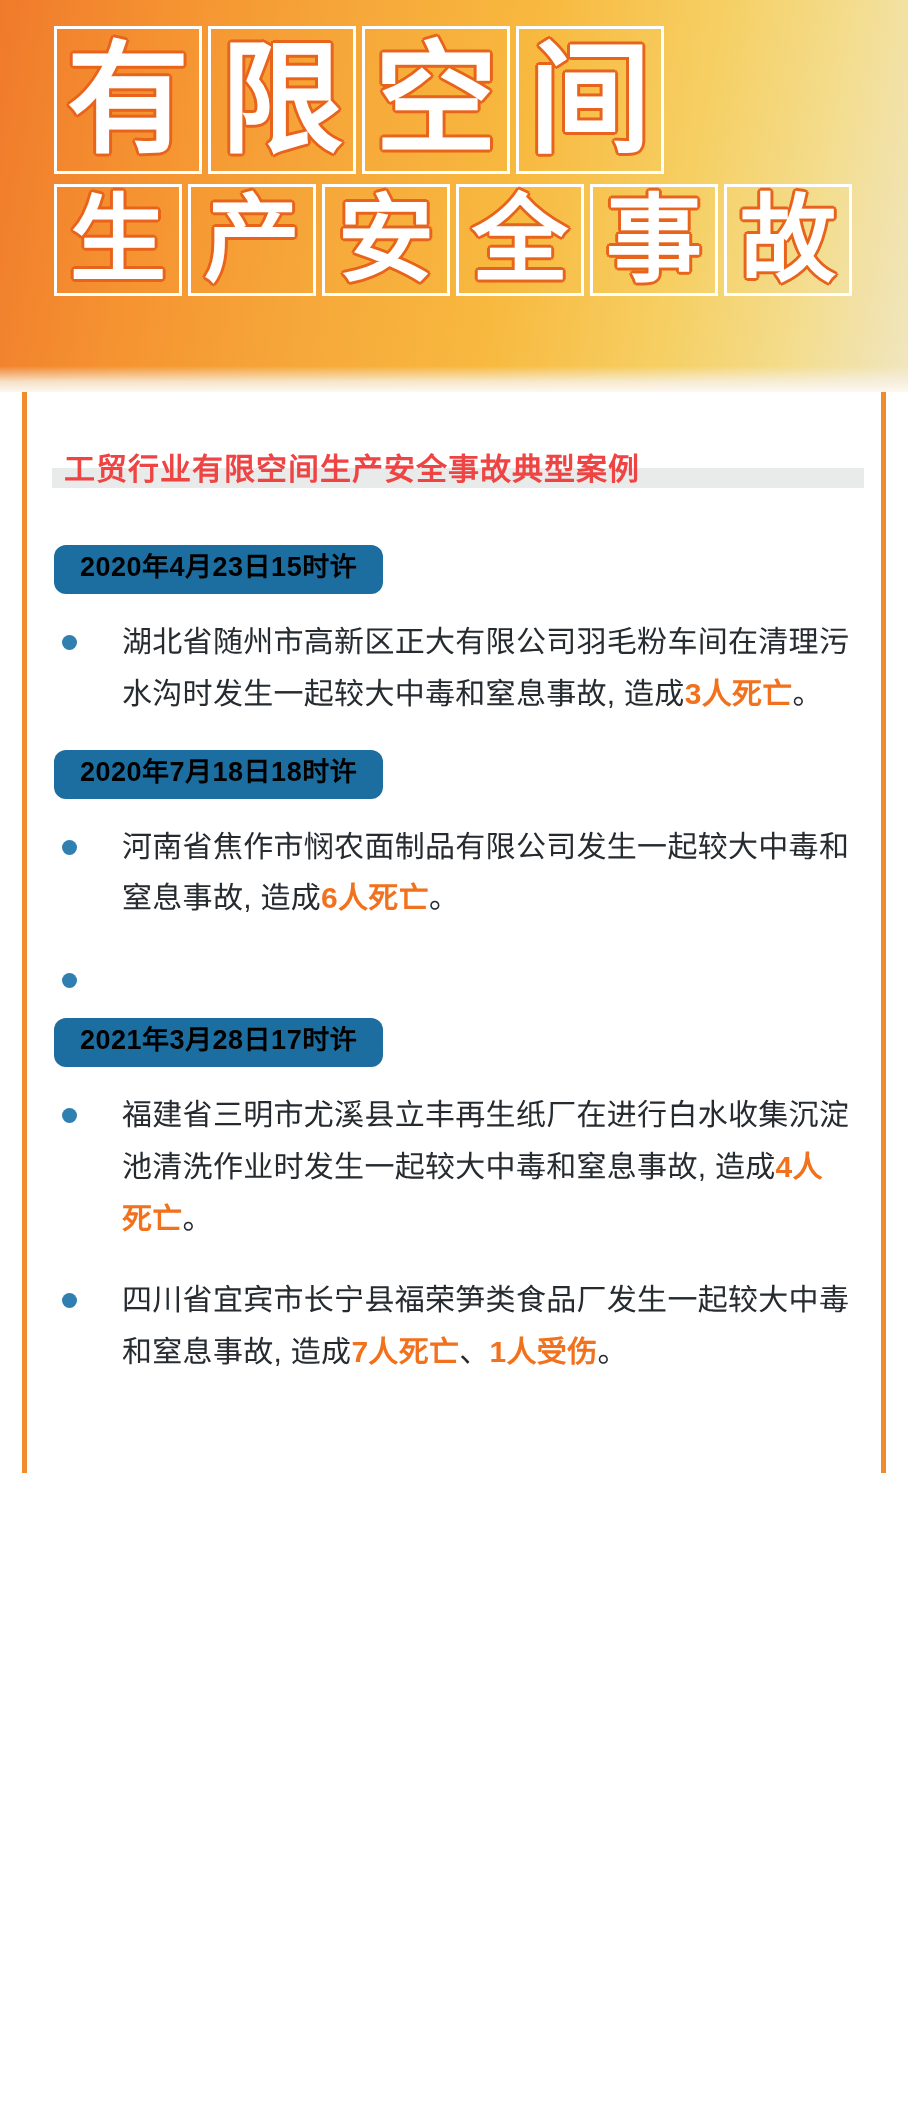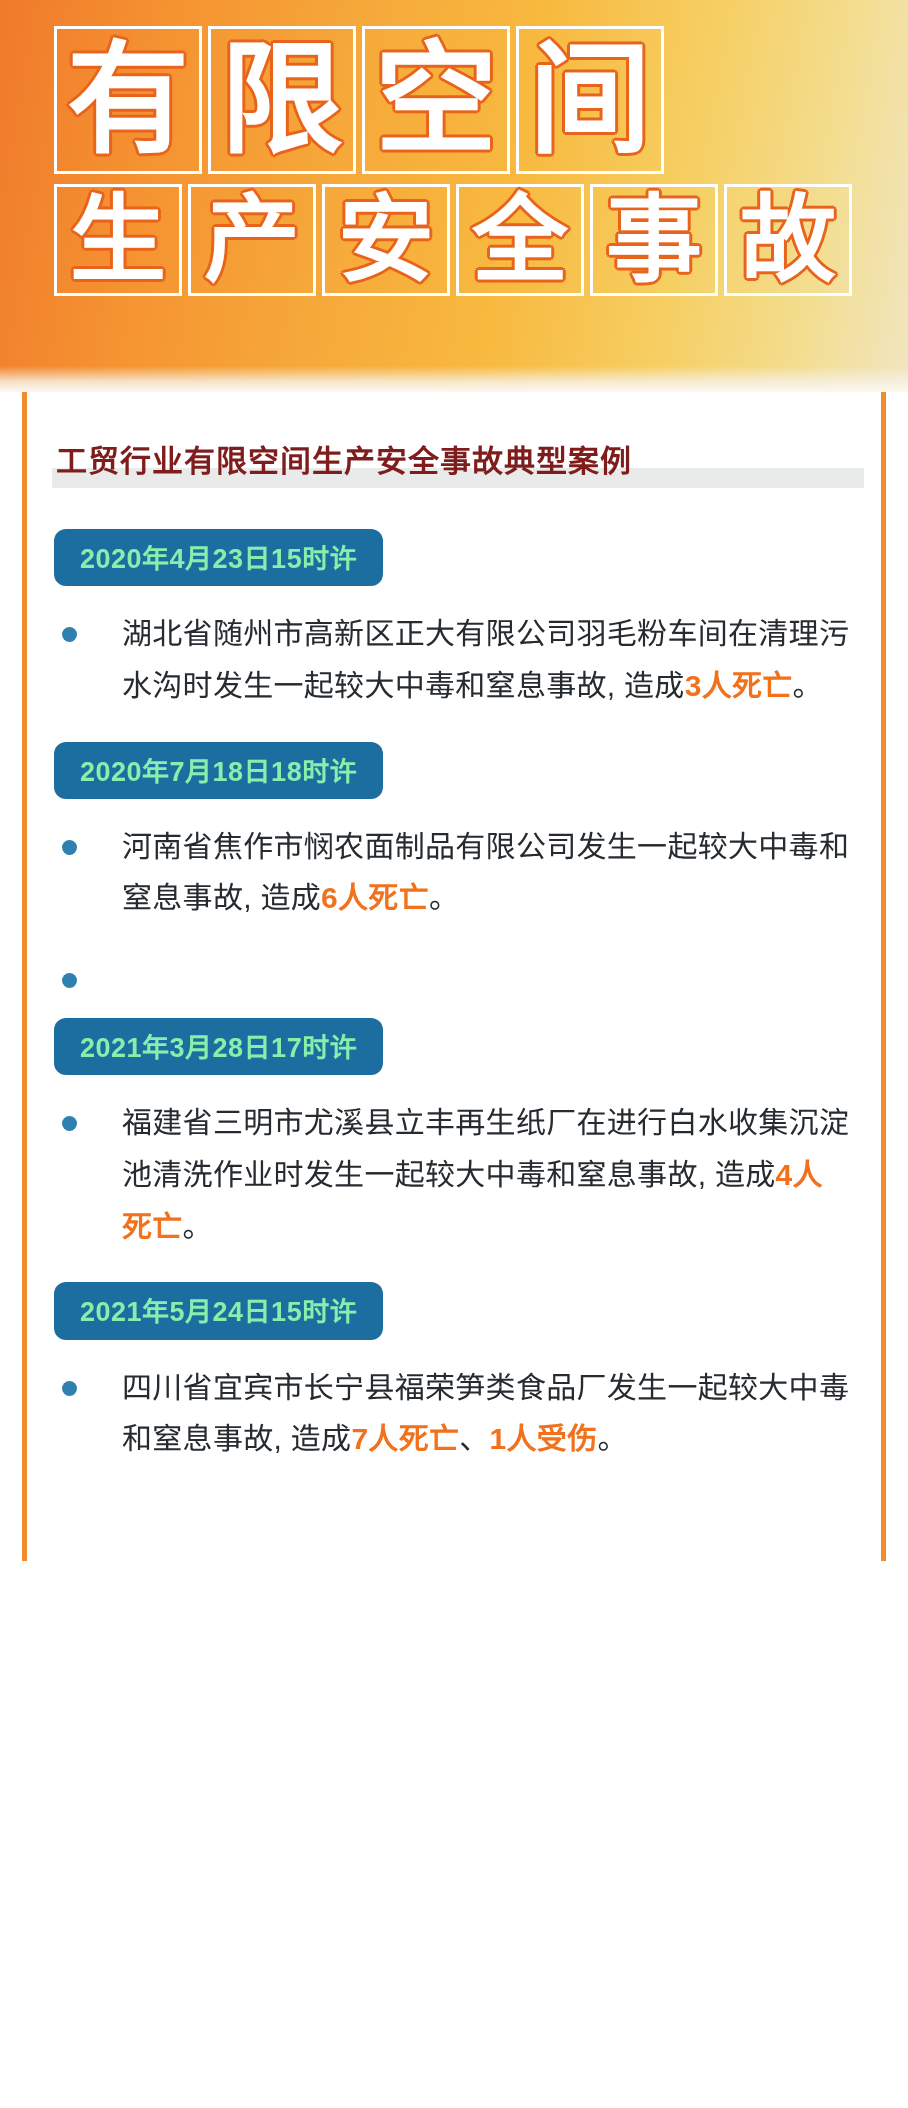--- a/index.html
+++ b/index.html
@@ -93,25 +93,25 @@
     bottom: 0;
     width: 5px;
     background: #f08c2e;
   }
   .side-rule.right {
     left: auto;
     right: 22px;
   }
 
   .section-title {
-    margin: 0;
+    margin: 8px;
     padding: 44px 0 0 56px;
     font-size: 31px;
     font-weight: 700;
-    color: #7f1d1d;
+    color: #ef4444;
     letter-spacing: 1px;
     position: relative;
     display: inline-block;
   }
   .section-title-row {
     position: relative;
     padding-bottom: 6px;
   }
   .section-title-hl {
     position: absolute;
@@ -130,24 +130,24 @@
   
   .cases {
     margin-top: 42px;
   }
   .case {
     margin-bottom: 30px;
   }
   .date-chip {
     display: inline-block;
     background: #1d6ea0;
-    color: #86efac;
+    color: #000000;
     font-size: 27px;
     font-weight: 700;
-    padding: 16px 26px 13px 26px;
+    padding: 8px 26px 13px 26px;
     border-radius: 12px;
     margin-left: 54px;
     letter-spacing: 0.5px;
     line-height: 1.05;
   }
   .case-body {
     display: flex;
     margin: 22px 0 0 62px;
     padding-right: 56px;
     gap: 27px;
@@ -221,21 +221,21 @@
             <div class="bullet"></div>
             <div class="case-text"><span>河南省焦作市悯农面制品有限公司发生一起较大中毒和窒息事故, 造成</span><span class="hl">6人死亡</span><span>。</span></div>
           </div></div>
         <div class="case"><div class="case-body">
             <div class="bullet"></div>
           </div></div>
         <div class="case"><div class="date-chip">2021年3月28日17时许</div><div class="case-body">
             <div class="bullet"></div>
             <div class="case-text"><span>福建省三明市尤溪县立丰再生纸厂在进行白水收集沉淀池清洗作业时发生一起较大中毒和窒息事故, 造成</span><span class="hl">4人死亡</span><span>。</span></div>
           </div></div>
-        <div class="case"><div class="date-chip">2021年5月24日15时许</div><div class="case-body">
+        <div class="case"><div class="case-body">
             <div class="bullet"></div>
             <div class="case-text"><span>四川省宜宾市长宁县福荣笋类食品厂发生一起较大中毒和窒息事故, 造成</span><span class="hl">7人死亡</span><span>、</span><span class="hl">1人受伤</span><span>。</span></div>
           </div></div>
       </div>
 
     <div class="footer-pad"></div>
   </div>
 </div>
 
 </body></html>

